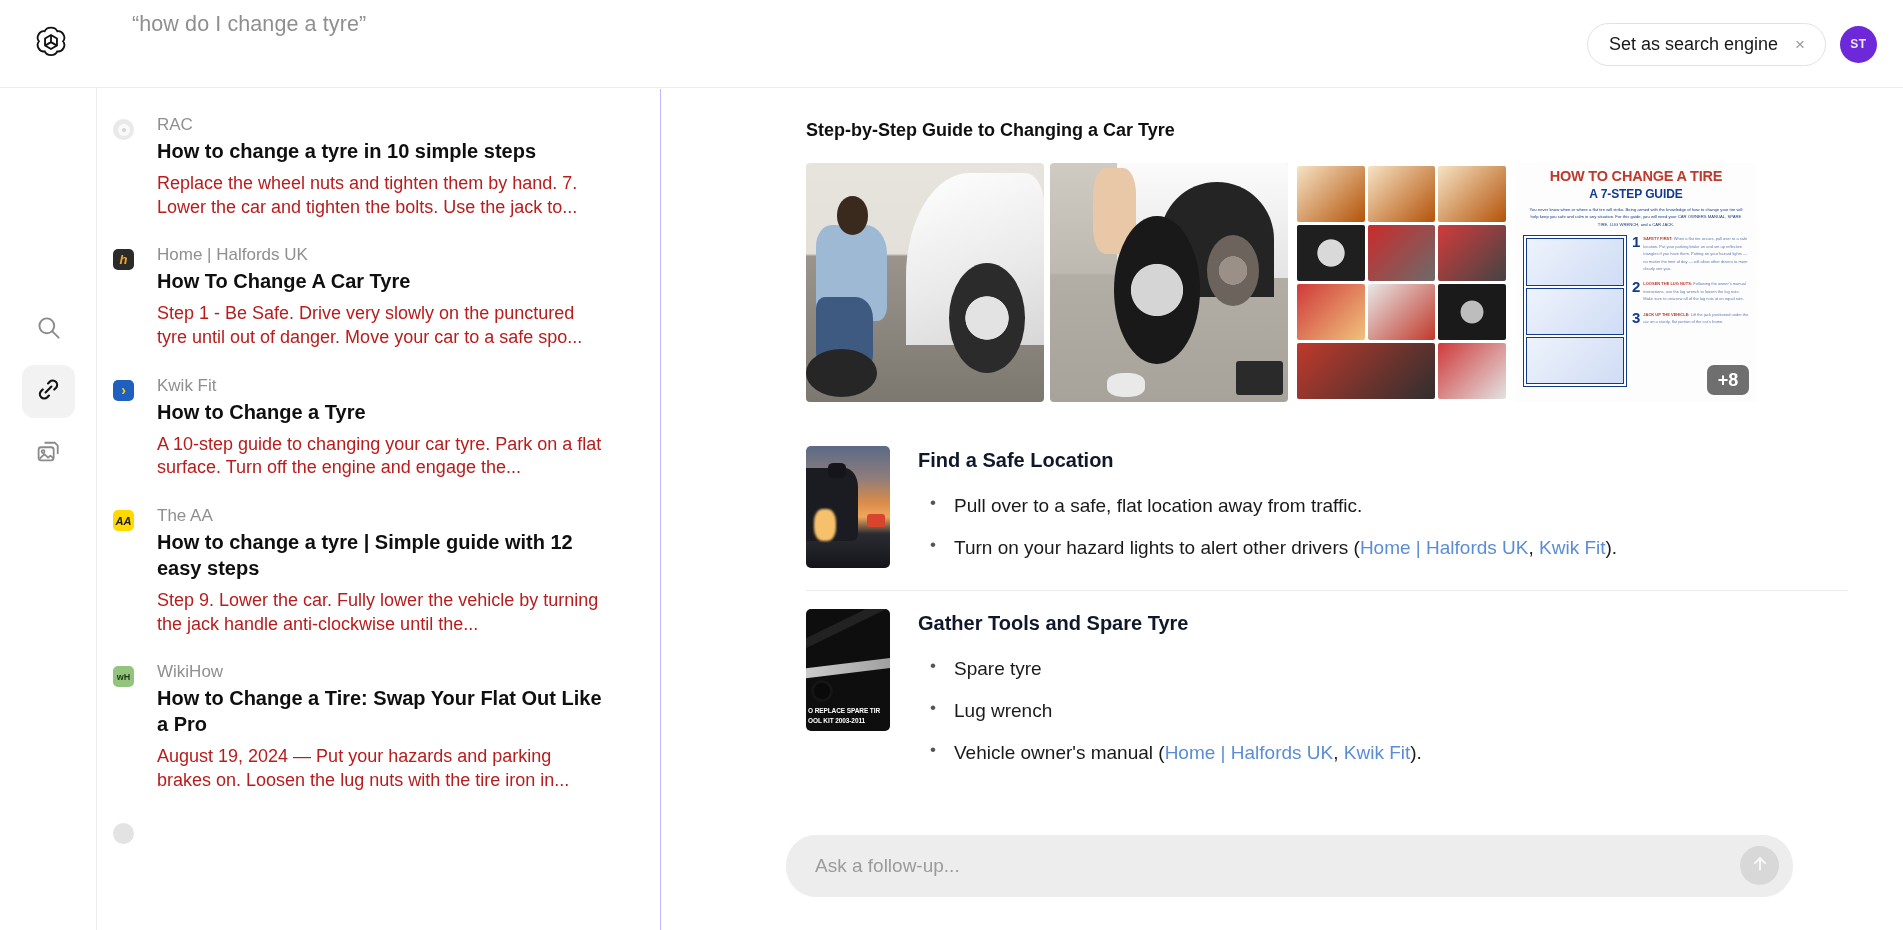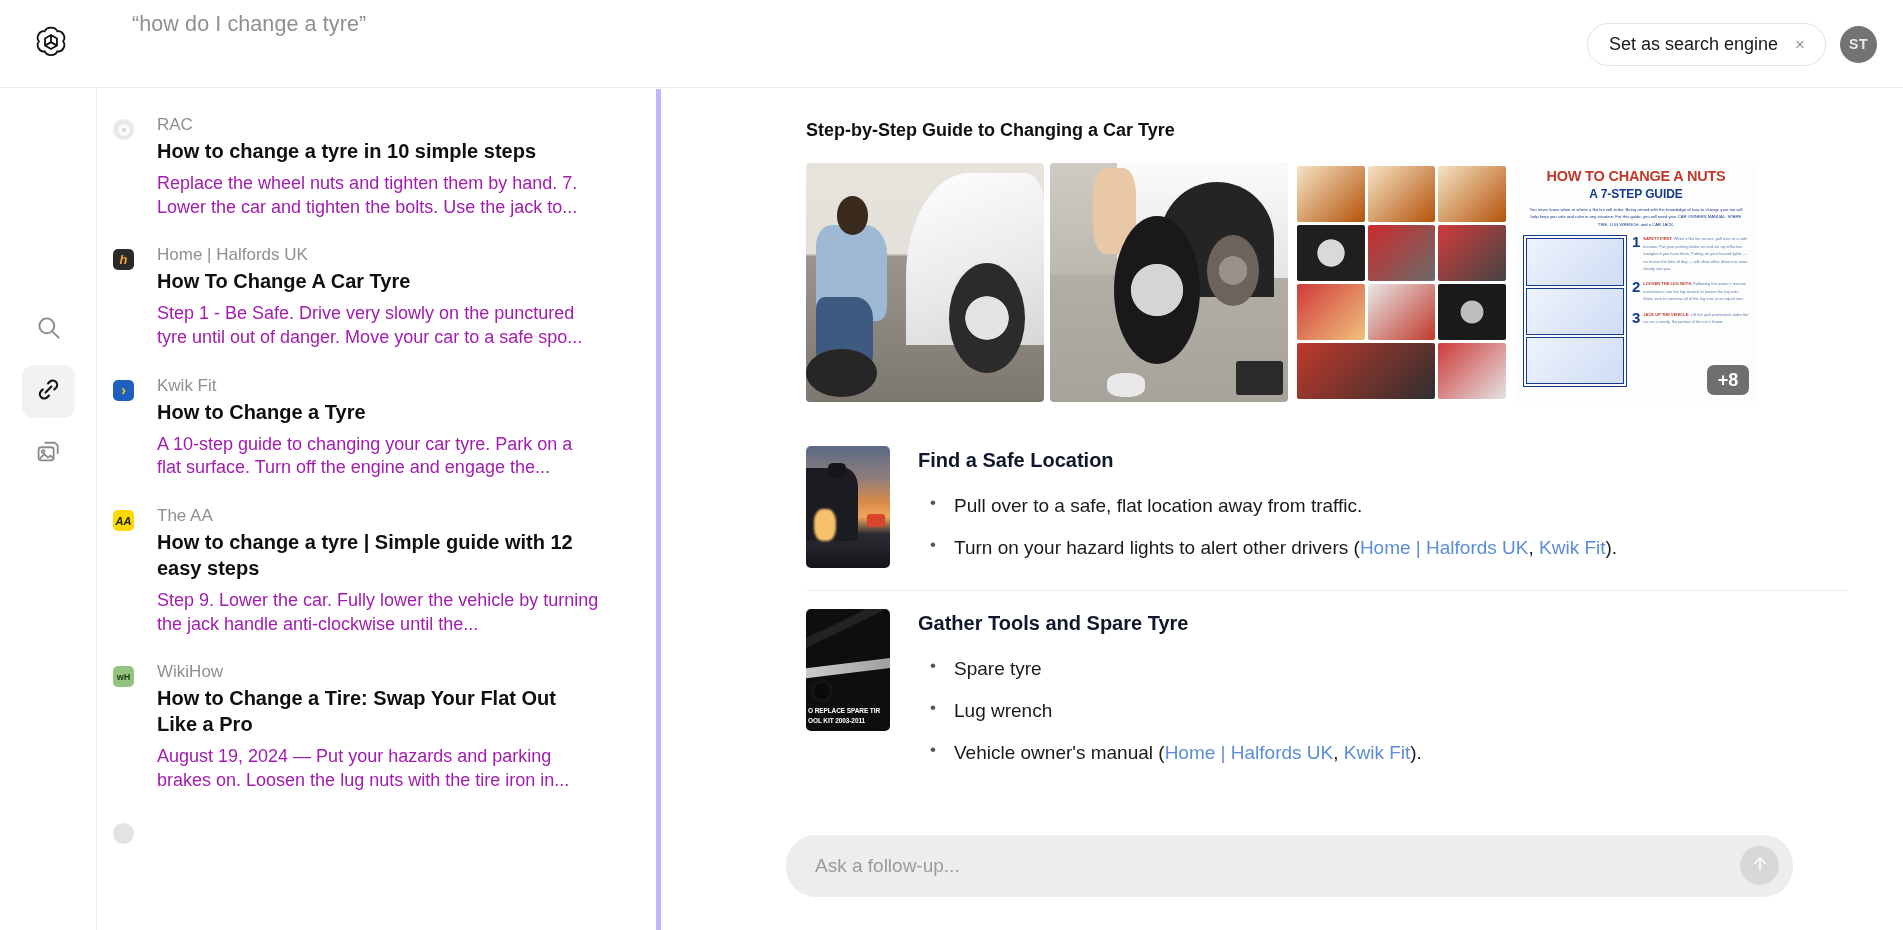--- a/index.html
+++ b/index.html
@@ -41,23 +41,23 @@
     background: #fff; cursor: pointer;
   }
   .search-engine-pill .label { font-size: 18px; color: #181818; white-space: nowrap; }
   .pill-close {
     font-size: 17px; color: #9a9a9a; line-height: 1;
     display:flex; align-items:center; justify-content:center;
     width:16px; height:16px; cursor:pointer;
   }
   .avatar {
     width: 37px; height: 37px; border-radius: 50%;
-    background: #737373; color: #e6ece9;
+    background: #6d28d9; color: #e6ece9;
     display: flex; align-items: center; justify-content: center;
-    font-size: 14px; font-weight: 600; letter-spacing: 0.5px;
+    font-size: 12px; font-weight: 600; letter-spacing: 0.5px;
     cursor: pointer; margin-right: 6px;
   }
 
   
   .rail {
     position: absolute; left: 0; top: 88px; width: 97px; height: 842px;
     border-right: 1px solid #ececec; background: #fff;
   }
   .rail-btn {
     position: absolute; left: 22px;
@@ -67,21 +67,21 @@
   }
   .rail-btn.active { background: #f2f2f2; }
   .rail-btn.r1 { top: 215px; }
   .rail-btn.r2 { top: 277px; }
   .rail-btn.r3 { top: 339px; }
 
   
   .results {
     position: absolute; left: 97px; top: 89px;
     width: 564px; height: 841px;
-    border-right: 5px solid #c4b5fd;
+    border-right: 1px solid #c4b5fd;
     background: #fff; overflow: hidden;
     padding-top: 13px;
   }
   .result {
     position: relative;
     padding: 13px 55px 13px 60px;
     cursor: pointer;
   }
   .fav {
     position: absolute; left: 16px; top: 17px;
@@ -103,21 +103,21 @@
 
   .r-source {
     font-size: 17px; color: #8f8f8f; margin-bottom: 4px;
     white-space: nowrap; overflow: hidden; text-overflow: ellipsis;
   }
   .r-title {
     font-size: 20px; font-weight: 700; color: #0f0f0f;
     line-height: 1.28; margin-bottom: 7px;
   }
   .r-snippet {
-    font-size: 18px; color: #a21caf; line-height: 1.33;
+    font-size: 18px; color: #b91c1c; line-height: 1.33;
   }
 
   
   .main {
     position: absolute; left: 661px; top: 89px;
     width: 1242px; height: 841px; background: #fff; overflow: hidden;
   }
   .main-inner { padding: 31px 55px 0 145px; }
 
   .answer-title {
@@ -393,21 +393,21 @@
             <div class="c g"></div>
               <div class="c h"></div>
               <div class="c i"></div>
             <div class="c j"></div>
               <div class="c k"></div>
           </div>
         </div>
 
         <div class="g-item g4">
           <div class="ph">
-            <div class="ig-t1">HOW TO CHANGE A NUTS</div>
+            <div class="ig-t1">HOW TO CHANGE A TIRE</div>
             <div class="ig-t2">A 7-STEP GUIDE</div>
             <div class="ig-body">You never know when or where a flat tire will strike. Being armed with the knowledge of how to change your tire will help keep you safe and calm in any situation. For this guide, you will need your CAR OWNERS MANUAL, SPARE TIRE, LUG WRENCH, and a CAR JACK.</div>
             <div class="ig-grid">
               <div class="ig-left">
                 <div class="ig-cell"></div>
                   <div class="ig-cell"></div>
                   <div class="ig-cell"></div>
               </div>
               <div class="ig-right">
                 <div class="ig-step">

